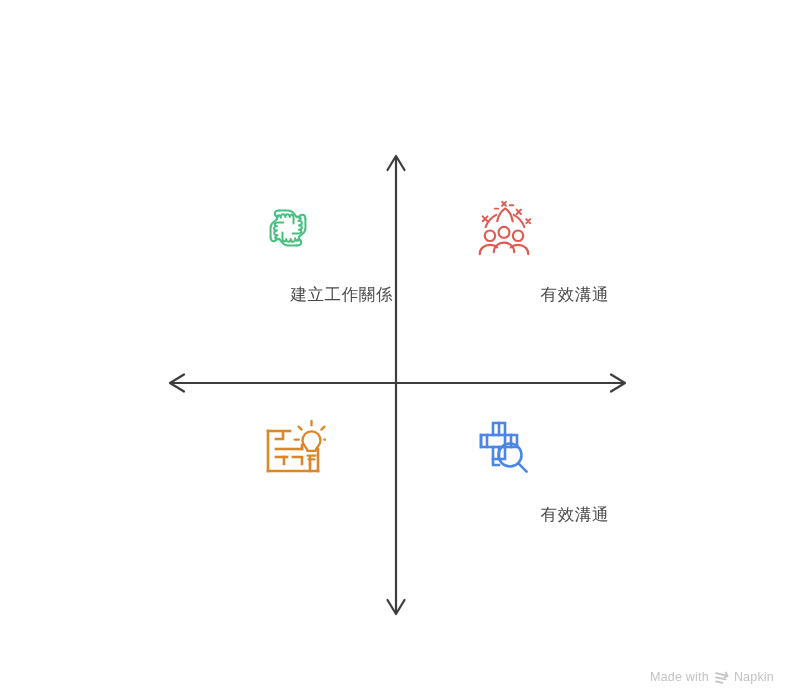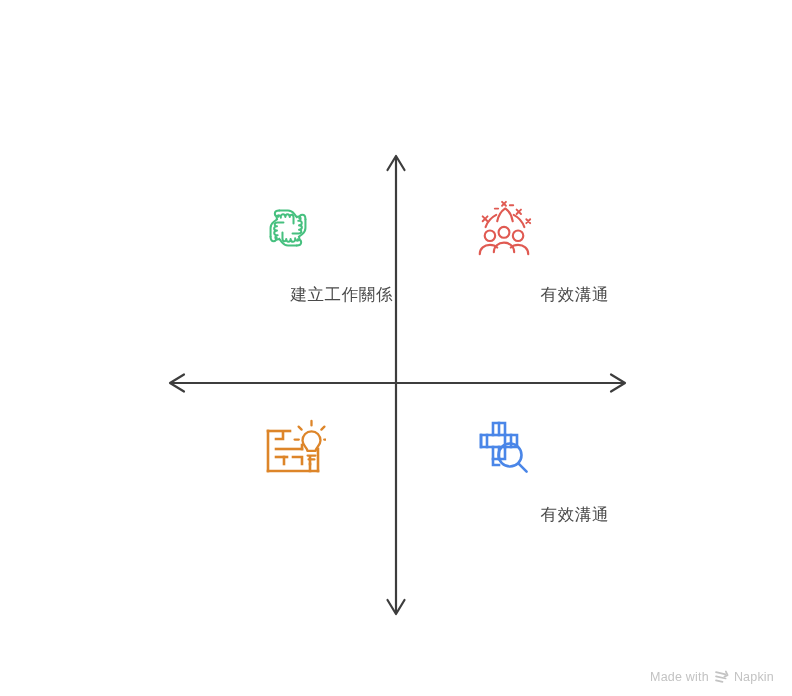--- a/index.html
+++ b/index.html
@@ -74,21 +74,21 @@
   #q-top-right     { left: 399px; top: 190px; }
   #q-bottom-left   { left: 188px; top: 410px; }
   #q-bottom-right  { left: 399px; top: 410px; }
 
   
   .watermark {
     position: absolute;
     right: 18px;
     bottom: 12px;
     display: flex;
-    align-items: flex-start;
+    align-items: flex-end;
     gap: 5px;
     font-size: 12.5px;
     color: #c3c3c3;
     letter-spacing: 0.2px;
     user-select: none;
   }
   .watermark .wm-logo {
     display: inline-flex;
     align-items: center;
     line-height: 0;

